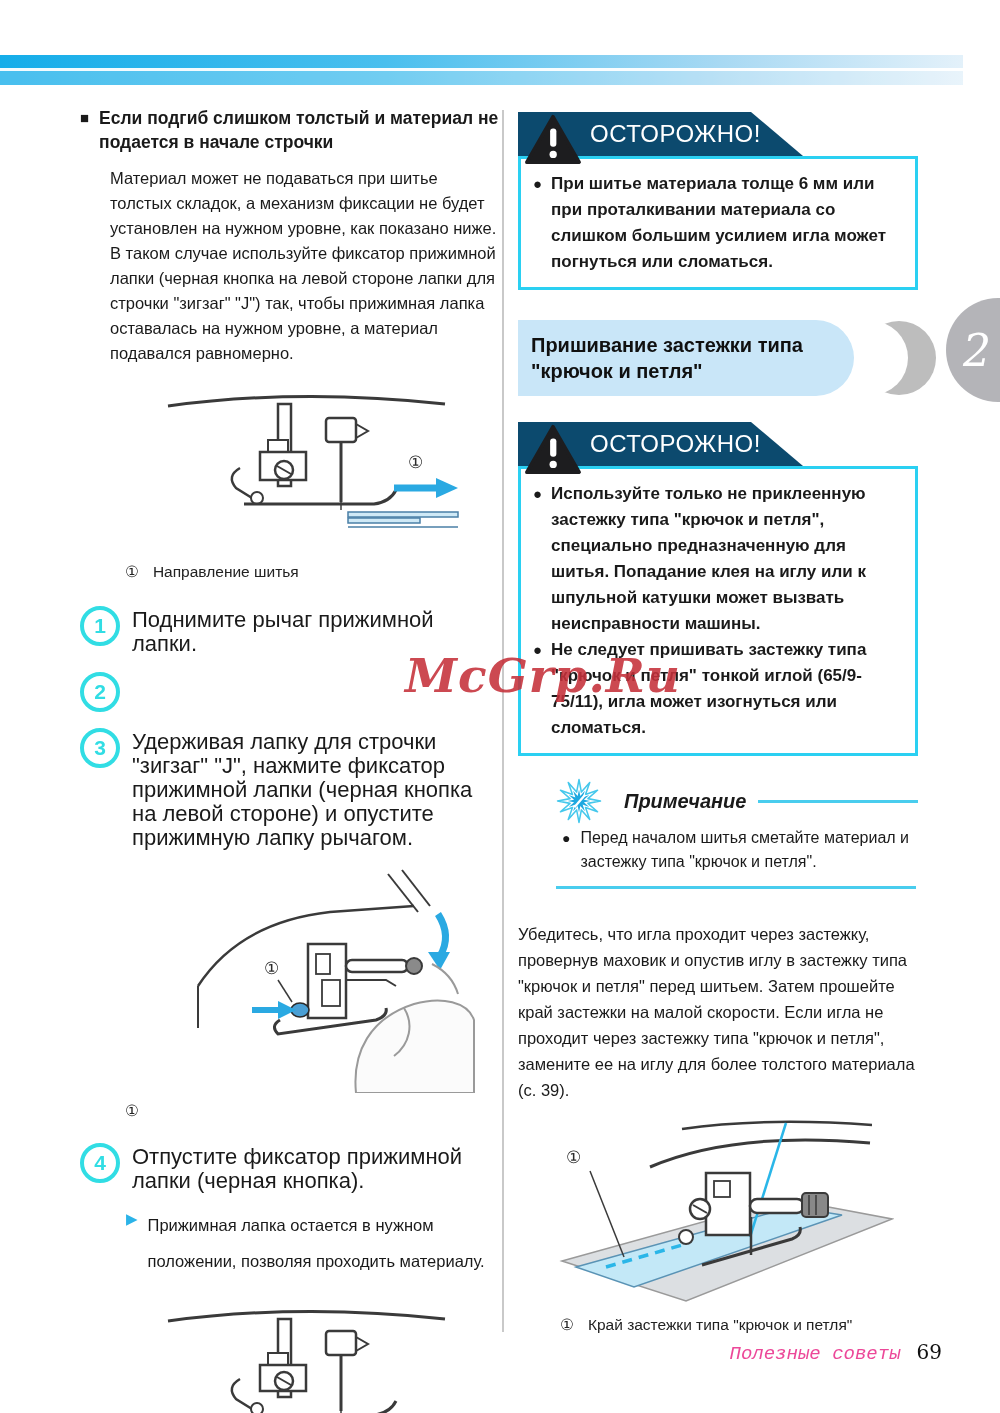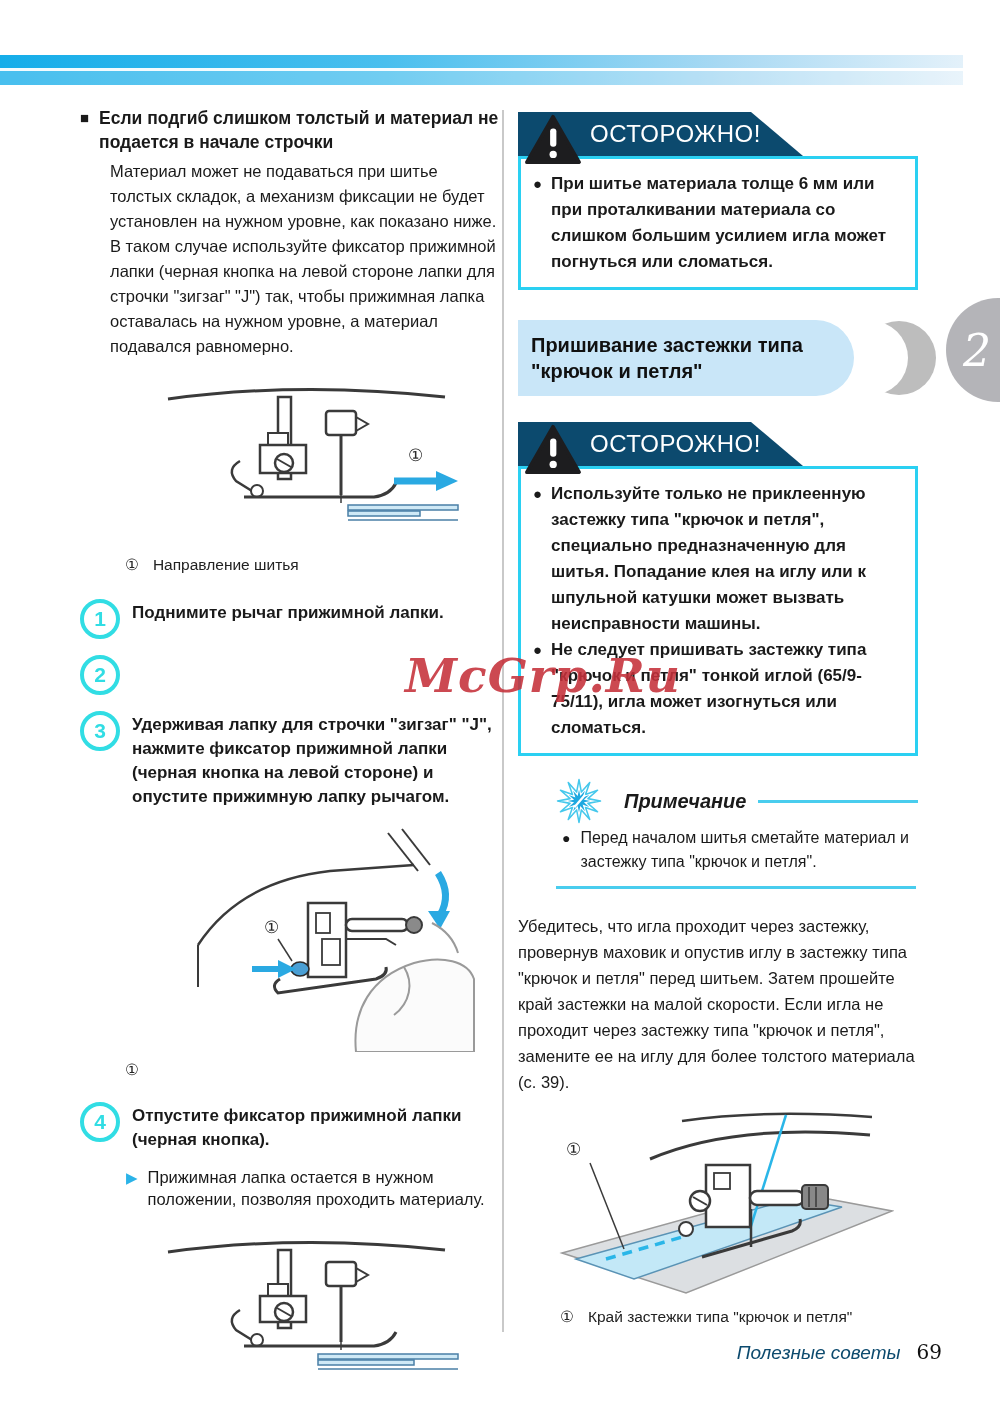--- a/index.html
+++ b/index.html
@@ -13,34 +13,34 @@
   .topbar::before{content:"";position:absolute;left:0;top:16px;width:100%;height:14px;background:rgba(255,255,255,.22);}
 
   
   .col-left{position:absolute;left:80px;top:106px;width:422px;}
   .col-right{position:absolute;left:518px;top:112px;width:400px;}
   .divider{position:absolute;left:502px;top:110px;width:2px;height:1222px;background:#c9c9c9;}
 
   
   .lhead{display:flex;gap:10px;font-weight:bold;font-size:17.5px;line-height:24px;}
   .lhead .sq{font-size:15px;line-height:24px;}
-  .intro{margin:5px 0 0 30px;font-size:16.5px;line-height:25px;width:392px;}
+  .intro{margin:12px 0 0 30px;font-size:16.5px;line-height:25px;width:392px;}
 
   .fig{position:relative;}
   .fig-label{position:absolute;font-size:17px;color:#2b2b2b;}
   .caption{display:flex;gap:14px;font-size:15.5px;line-height:20px;margin-left:45px;color:#222;}
 
   .step{display:flex;gap:12px;margin:16px 0 0 0;align-items:flex-start;}
   .step-num{flex:0 0 auto;width:32px;height:32px;border:4px solid #31dde4;border-radius:50%;
             color:#31dde4;font-weight:bold;font-size:21px;display:flex;align-items:center;justify-content:center;}
-  .step-text{font-weight:bold;font-size:17px;line-height:24px;padding-top:2px;width:365px;}
+  .step-text{font-weight:normal;font-size:22px;line-height:24px;padding-top:2px;width:365px;}
 
   .result{display:flex;gap:10px;margin:14px 0 0 46px;width:360px;}
   .result-arrow{color:#2bb3e8;font-size:15px;line-height:24px;}
-  .result-text{font-size:16.5px;line-height:22px;}
+  .result-text{font-size:16.5px;line-height:36px;}
 
   
   .warnbox{position:relative;margin-top:0;}
   .warn-banner{position:relative;width:285px;height:44px;background:#0c4a6e;
                clip-path:polygon(0 0,calc(100% - 52px) 0,100% 100%,0 100%);
                display:flex;align-items:center;padding-left:72px;box-sizing:border-box;}
   .warn-title{color:#ffffff;font-size:24px;letter-spacing:.5px;}
   .warn-tri{position:absolute;left:524px;width:58px;height:52px;z-index:3;}
   .warn-body{border:3px solid #2ad0f2;background:#fff;margin-top:0;padding:12px 8px 12px 12px;box-sizing:border-box;width:400px;}
   .warn-item{display:flex;gap:9px;font-weight:bold;font-size:17px;line-height:26px;}
@@ -57,30 +57,30 @@
   
   .note{margin-top:22px;}
   .note-head{display:flex;align-items:center;margin-left:38px;}
   .note-star{width:46px;height:46px;flex:0 0 auto;}
   .note-title{font-weight:bold;font-size:20px;margin-left:22px;white-space:nowrap;font-style:italic;}
   .note-topline{flex:1;height:3px;background:#49cdee;margin-left:12px;}
   .note-body{display:flex;gap:10px;margin:2px 0 0 44px;width:348px;font-size:16px;line-height:24px;}
   .note-body .ndot{font-size:14px;line-height:24px;}
   .note-botline{height:3px;background:#49cdee;margin-top:12px;width:360px;margin-left:38px;}
 
-  .rpara{margin-top:24px;font-size:16.5px;line-height:26px;width:400px;}
+  .rpara{margin-top:32px;font-size:16.5px;line-height:26px;width:400px;}
 
   
   .tab2{position:absolute;left:946px;top:298px;width:54px;height:104px;background:#b4b4b8;
         border-radius:52px 0 0 52px;display:flex;align-items:center;justify-content:center;
         color:#ffffff;font-family:"DejaVu Serif",serif;font-style:italic;font-size:44px;padding-left:8px;box-sizing:border-box;}
   .watermark{position:absolute;left:405px;top:648px;font-family:"DejaVu Serif",serif;font-style:italic;font-weight:bold;
              font-size:47px;color:#c5303a;opacity:.88;letter-spacing:1px;z-index:9;white-space:nowrap;}
   .footer{position:absolute;right:58px;top:1340px;display:flex;align-items:baseline;gap:16px;}
-  .footer .ftitle{font-style:italic;font-size:19px;color:#0c4a6e;}
+  .footer .ftitle{font-style:italic;font-size:19px;color:#ec4899;font-family:Liberation Mono, monospace;}
   .footer .fpage{font-family:"DejaVu Serif",serif;font-size:20px;color:#111;}
 </style>
 </head>
 <body>
 
 <div class="topbar"></div>
 <div class="divider"></div>
 
 <div class="col-left">
 

